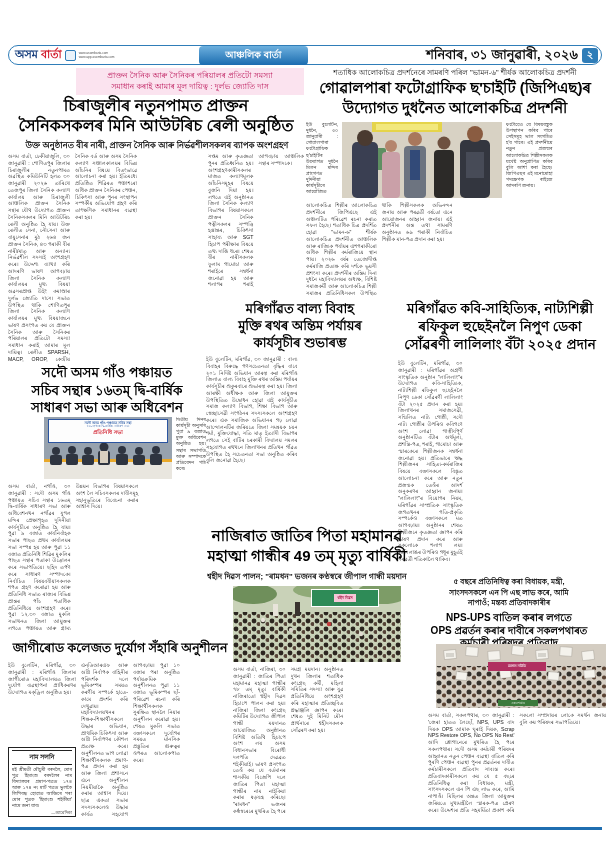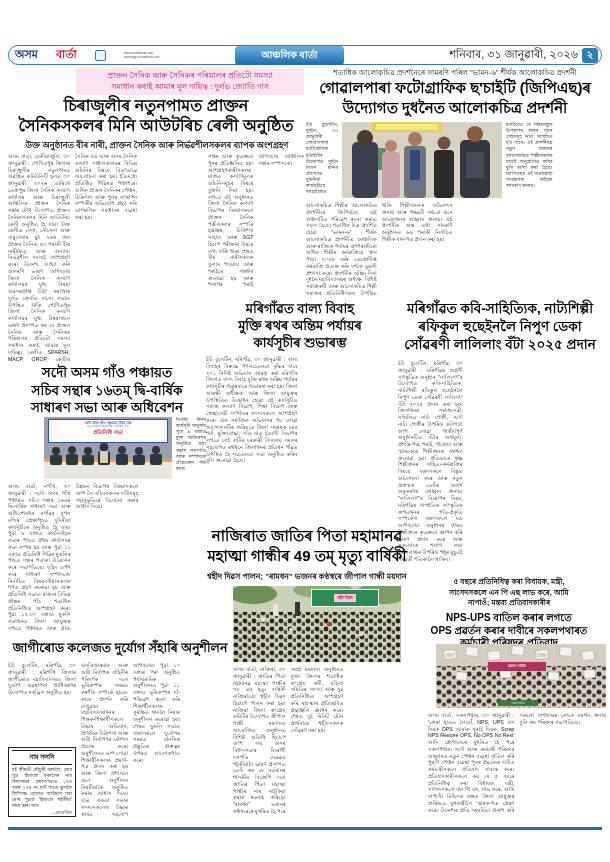--- a/index.html
+++ b/index.html
@@ -1,28 +1,28 @@
 <!DOCTYPE html>
 <html><head>
 <meta charset="utf-8">
 <style>
   html,body{margin:0;padding:0;background:#e8e8e8;}
   #page{position:relative;width:610px;height:862px;background:#ffffff;margin:0 auto;
         font-family:"Liberation Sans","DejaVu Sans",sans-serif;color:#111;overflow:hidden;}
   .abs{position:absolute;}
   
   .hdr{display:flex;align-items:center;border:1.6px solid #2f7db8;border-radius:11px;background:#fff;padding:0 3px 0 6px;box-sizing:border-box;}
-  .logo{display:flex;align-items:center;gap:18px;}
+  .logo{display:flex;align-items:center;gap:3px;}
   .logo-main{font-size:11px;font-weight:bold;color:#123a7a;}
   .logo-accent{font-size:11px;font-weight:bold;color:#d11a2a;}
   .logo-ico{width:9px;height:9px;border:1px solid #2f7db8;border-radius:2px;background:#eaf3fb;}
   .logo-urls{font-size:3.2px;line-height:1.25;color:#555;}
   .section-chip{background:linear-gradient(#6db0de,#1b6cb0);color:#fff;font-weight:bold;font-size:9.5px;
                 padding:2px 26px;border-radius:4px;white-space:nowrap;}
-  .hdr-date{font-size:11px;font-weight:normal;color:#0c0c0c;white-space:nowrap;text-align:center;}
+  .hdr-date{font-size:13px;font-weight:bold;color:#0c0c0c;white-space:nowrap;text-align:center;}
   .pagenum{background:#2f7db8;color:#fff;font-weight:bold;font-size:10px;width:16px;height:15px;
            display:flex;align-items:center;justify-content:center;border-radius:3px;}
   
   .kicker-pink{background:#fbe3ef;color:#bb1458;font-weight:normal;font-size:7.8px;line-height:1.45;text-align:center;padding:2px 3px;box-sizing:border-box;}
   .kicker-plain{font-size:7.4px;font-weight:normal;text-align:center;color:#0c0c0c;}
   .kicker-orange{background:#f47a1f;color:#fff;font-weight:bold;font-size:7.8px;line-height:1.5;text-align:center;padding:2px 2px;box-sizing:border-box;}
   .hl{font-weight:bold;text-align:center;color:#000;}
   .hl div{white-space:nowrap;}
   .sub{font-weight:bold;text-align:center;color:#0c0c0c;}
   

